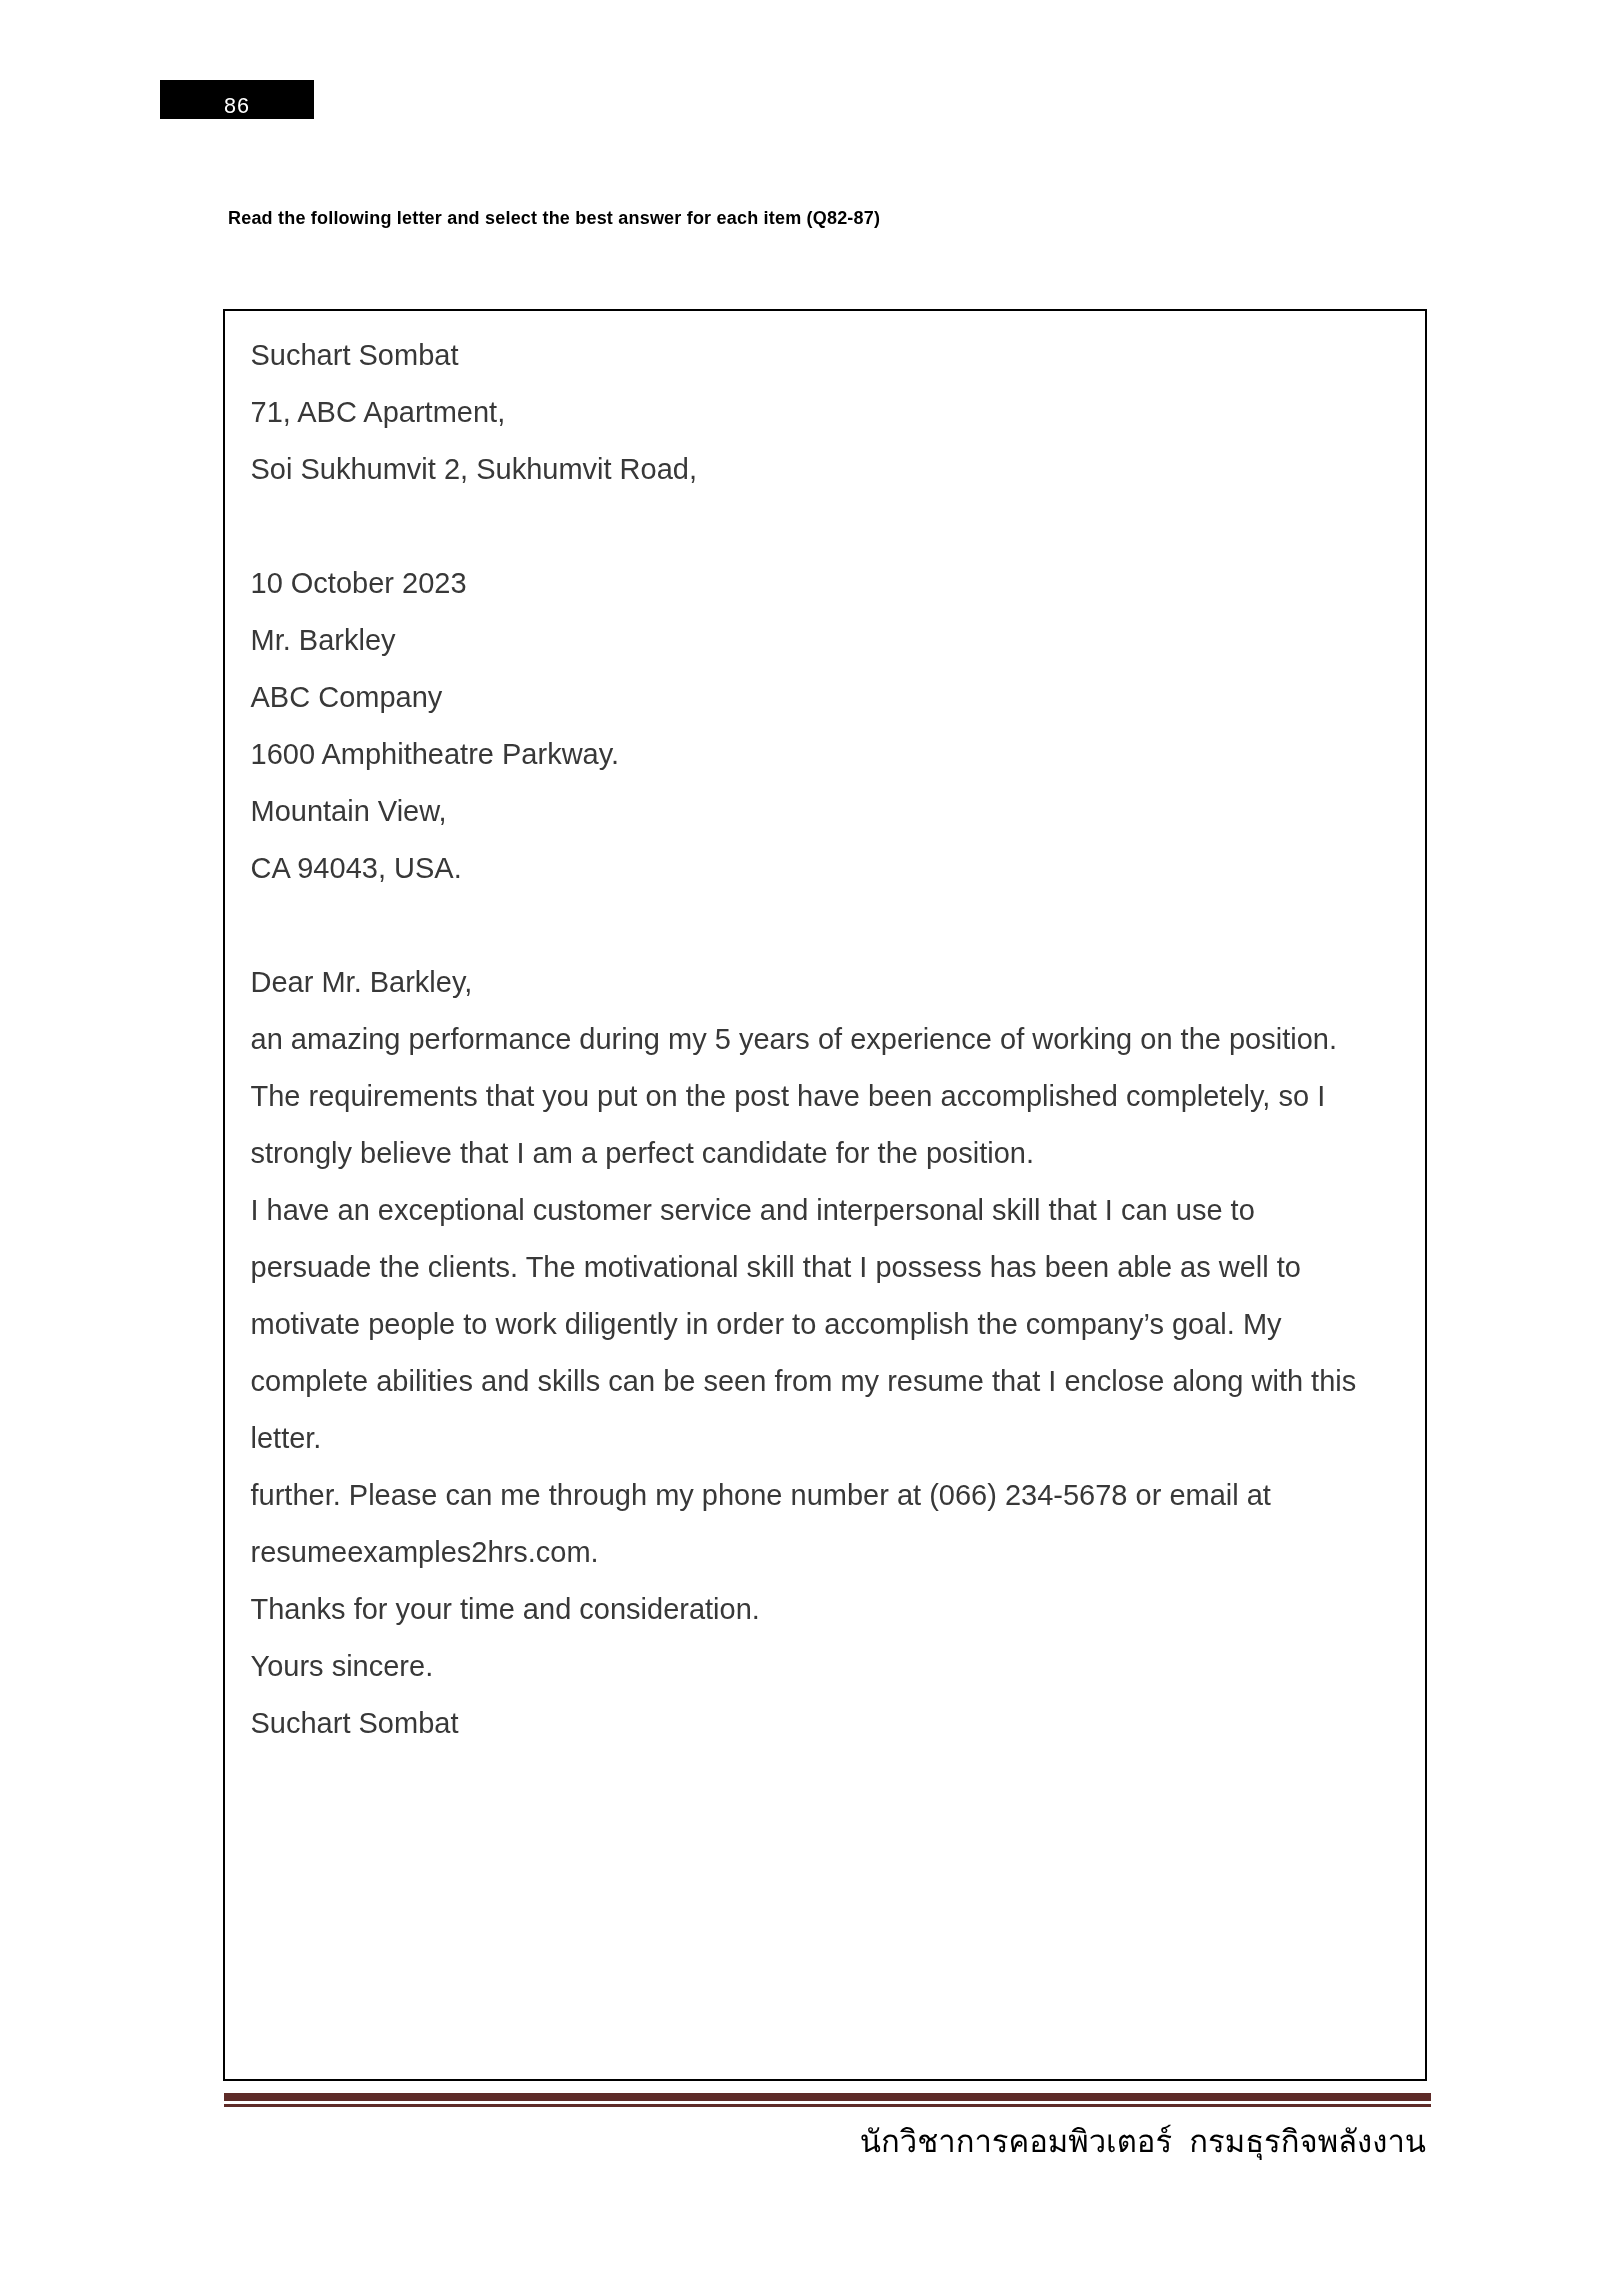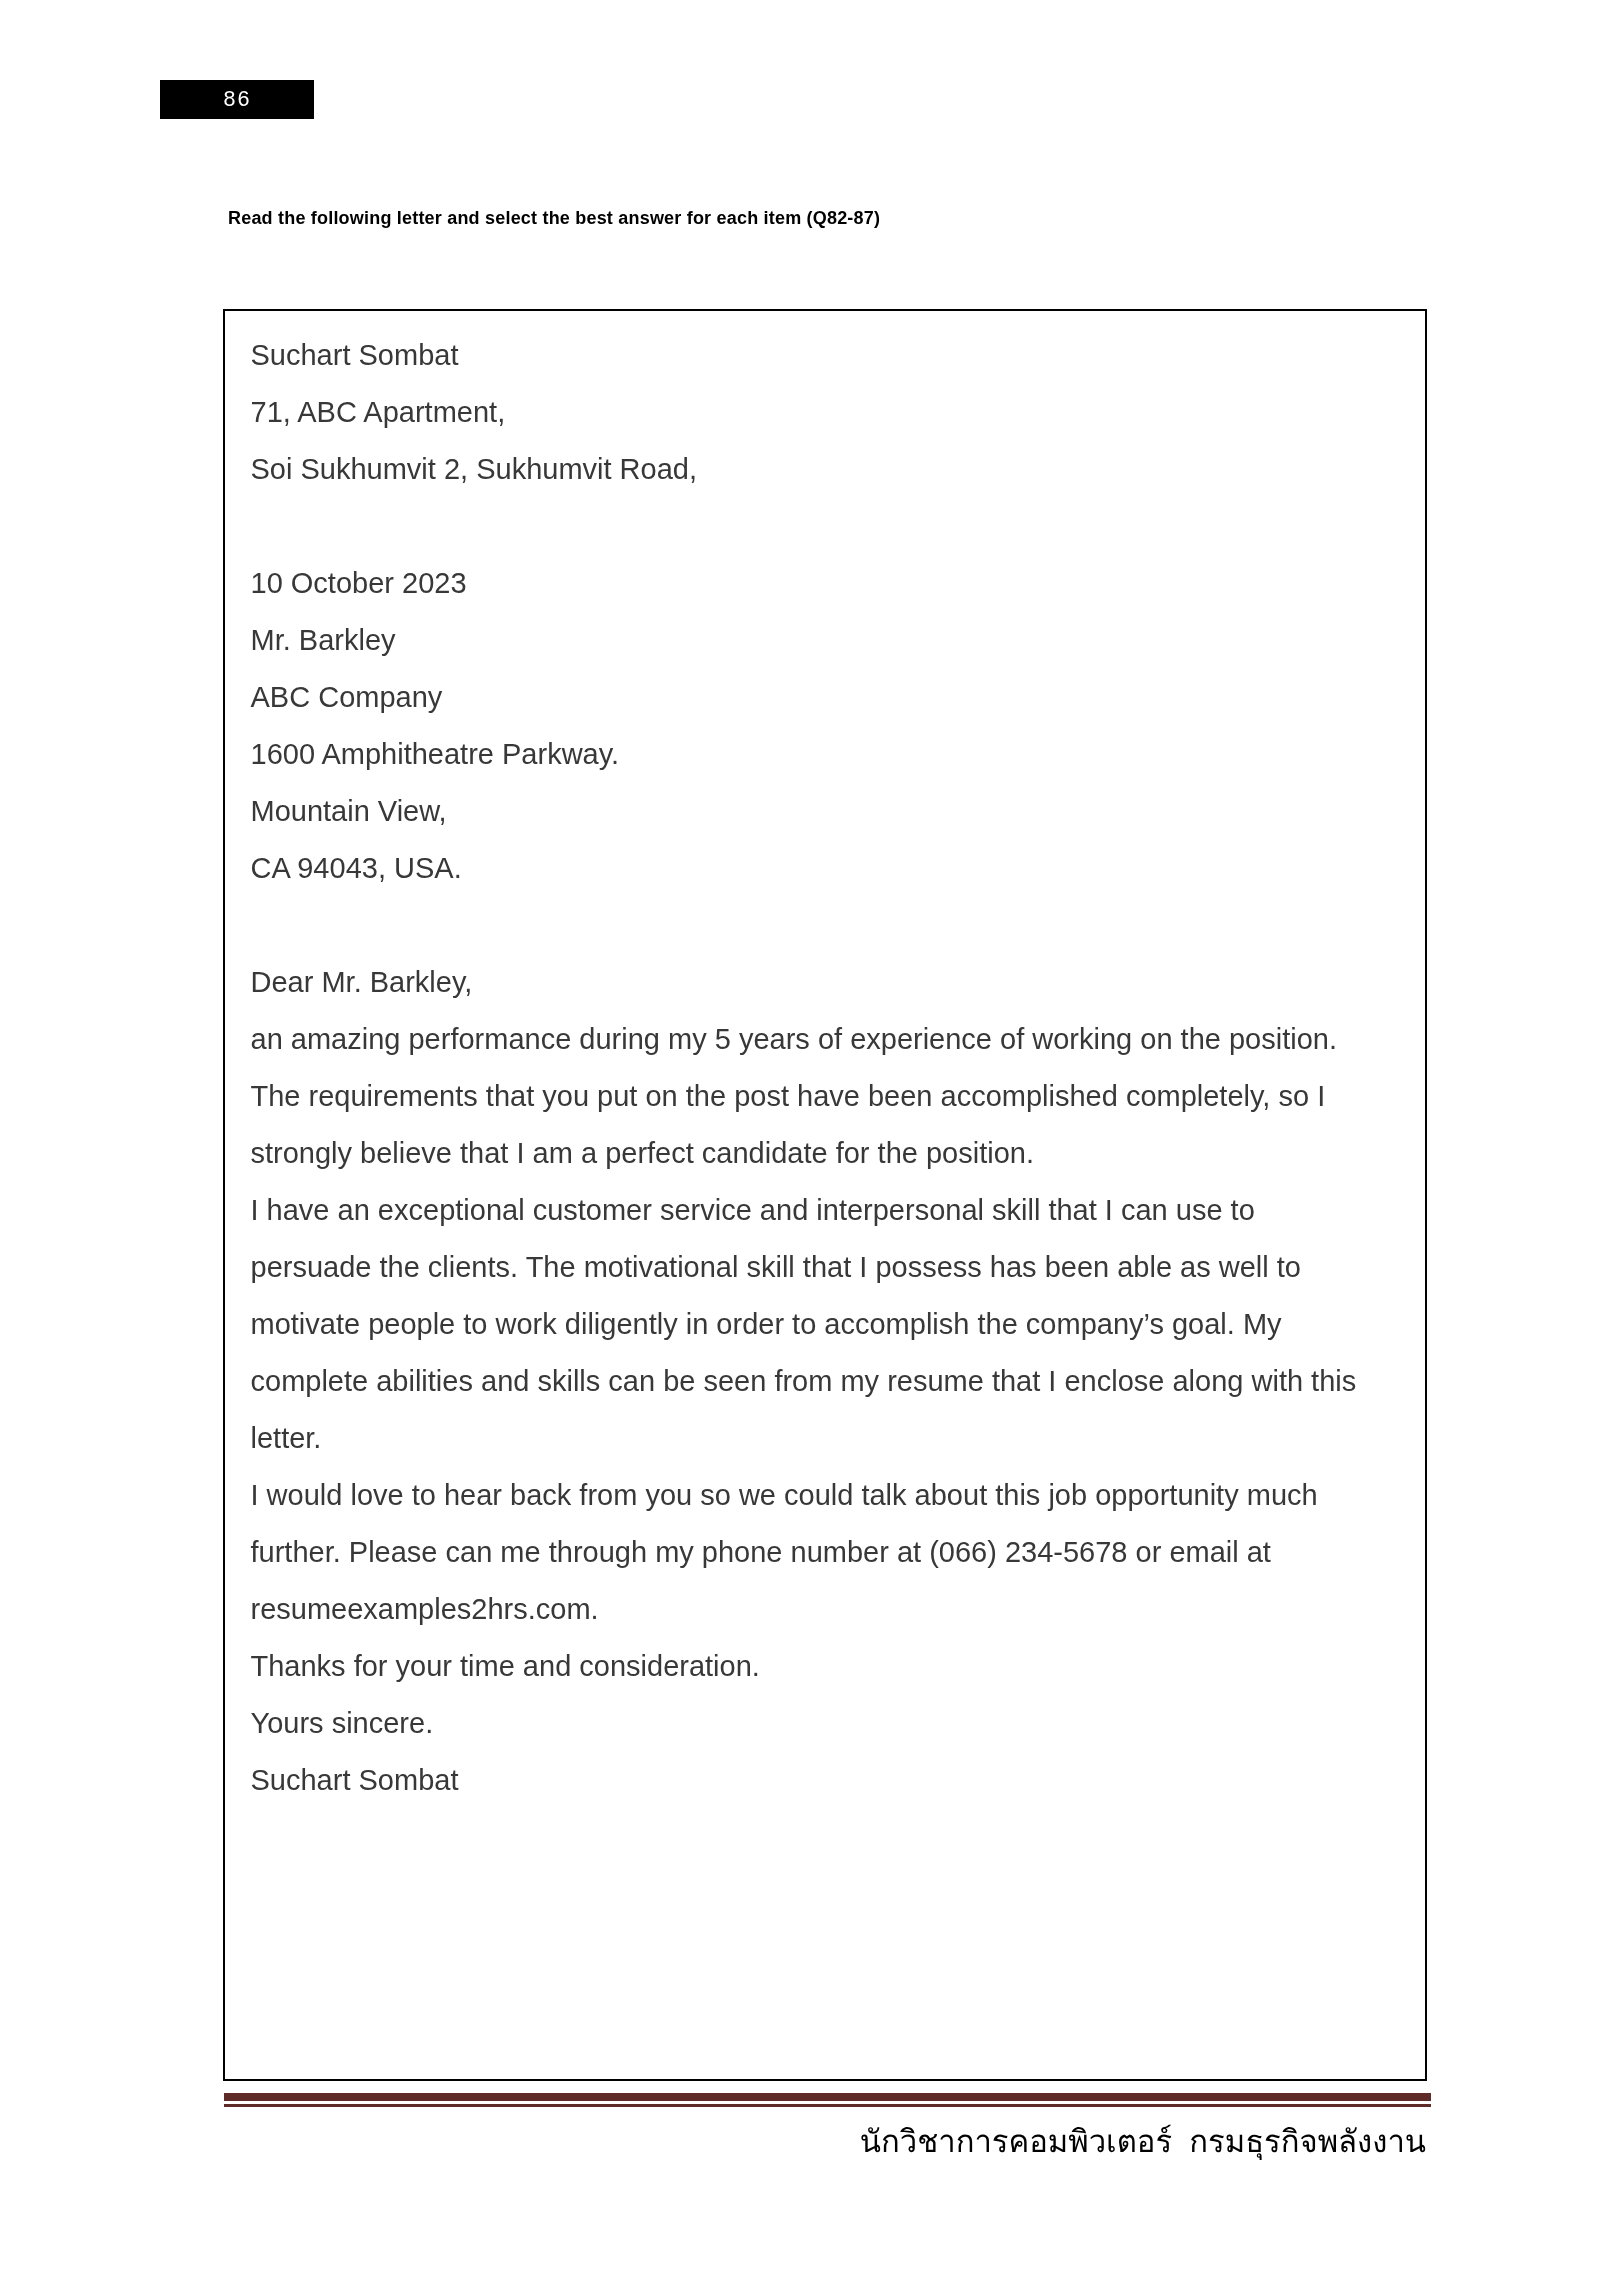--- a/index.html
+++ b/index.html
@@ -21,24 +21,23 @@
     font-family:"Liberation Sans", sans-serif;
     overflow:hidden;
     margin:0 auto;
   }
   .page-number-box{
     position:absolute;
     left:160px; top:80px;
     width:154px; height:39px;
     background:var(--page-number-background);
     color:var(--page-number-text);
-    display:flex; align-items:center; justify-content:center;
+    display:flex; align-items:flex-end; justify-content:center;
     font-size:21.6px;
     letter-spacing:1px;
-    font-family:Liberation Mono, monospace;
   }
   .heading{
     position:absolute;
     left:228px; top:208px;
     font-size:18px;
     font-weight:700;
     color:var(--heading-text);
     letter-spacing:0.2px;
     white-space:nowrap;
   }
@@ -114,21 +113,20 @@
 
     <div>
         <div class="line">an amazing performance during my 5 years of experience of working on the position.</div>
         <div class="line">The requirements that you put on the post have been accomplished completely, so I</div>
         <div class="line">strongly believe that I am a perfect candidate for the position.</div>
         <div class="line">I have an exceptional customer service and interpersonal skill that I can use to</div>
         <div class="line">persuade the clients. The motivational skill that I possess has been able as well to</div>
         <div class="line">motivate people to work diligently in order to accomplish the company’s goal. My</div>
         <div class="line">complete abilities and skills can be seen from my resume that I enclose along with this</div>
         <div class="line">letter.</div>
-        <div class="line">I would love to hear back from you so we could talk about this job opportunity much</div>
         <div class="line">further. Please can me through my phone number at (066) 234-5678 or email at</div>
         <div class="line">resumeexamples2hrs.com.</div>
       </div>
 
     <div>
         <div class="line">Thanks for your time and consideration.</div>
         <div class="line">Yours sincere.</div>
         <div class="line">Suchart Sombat</div>
       </div>
 

